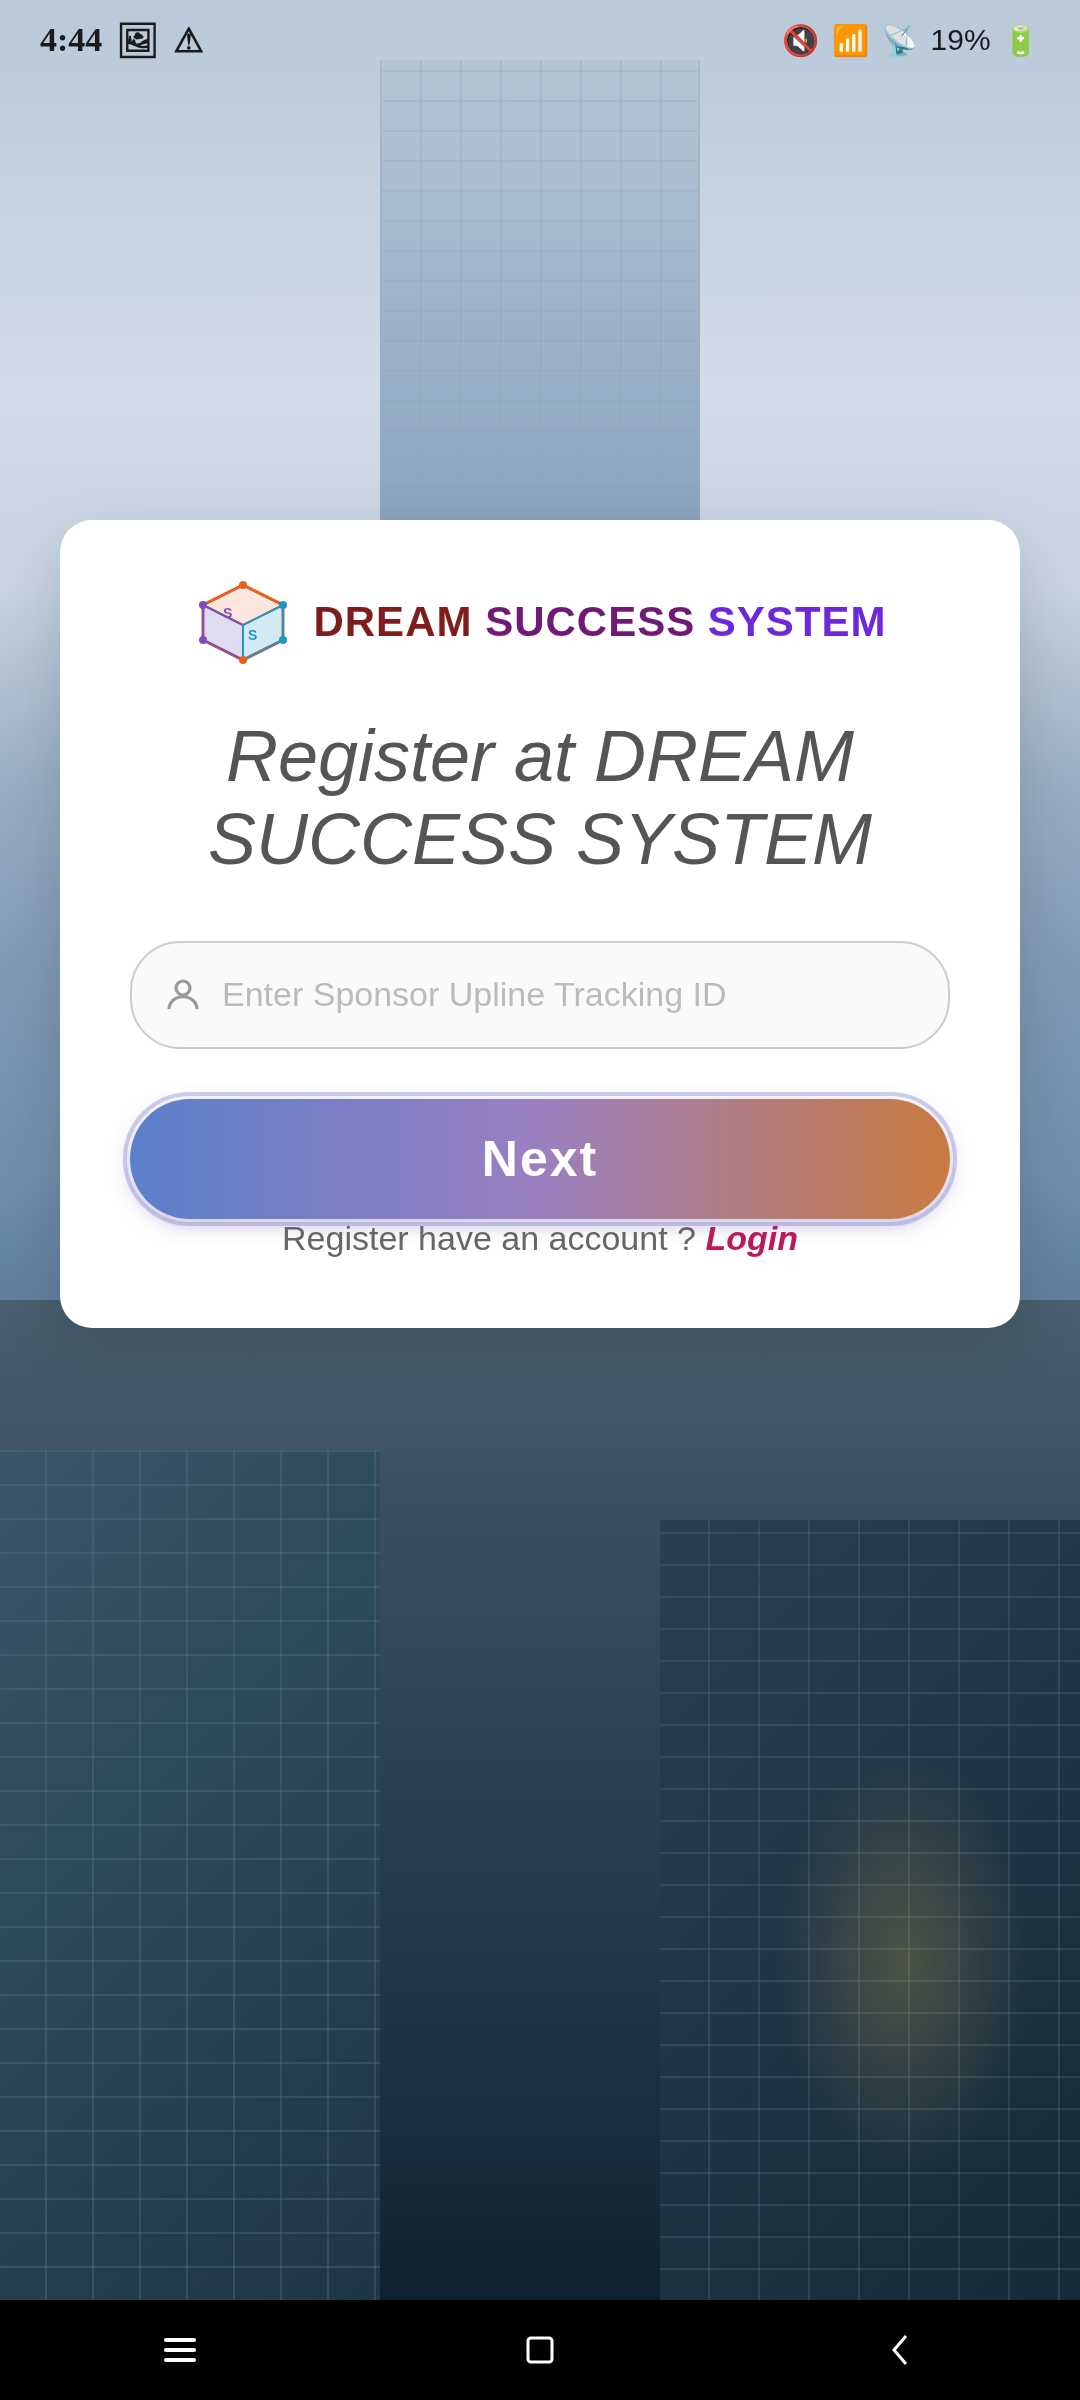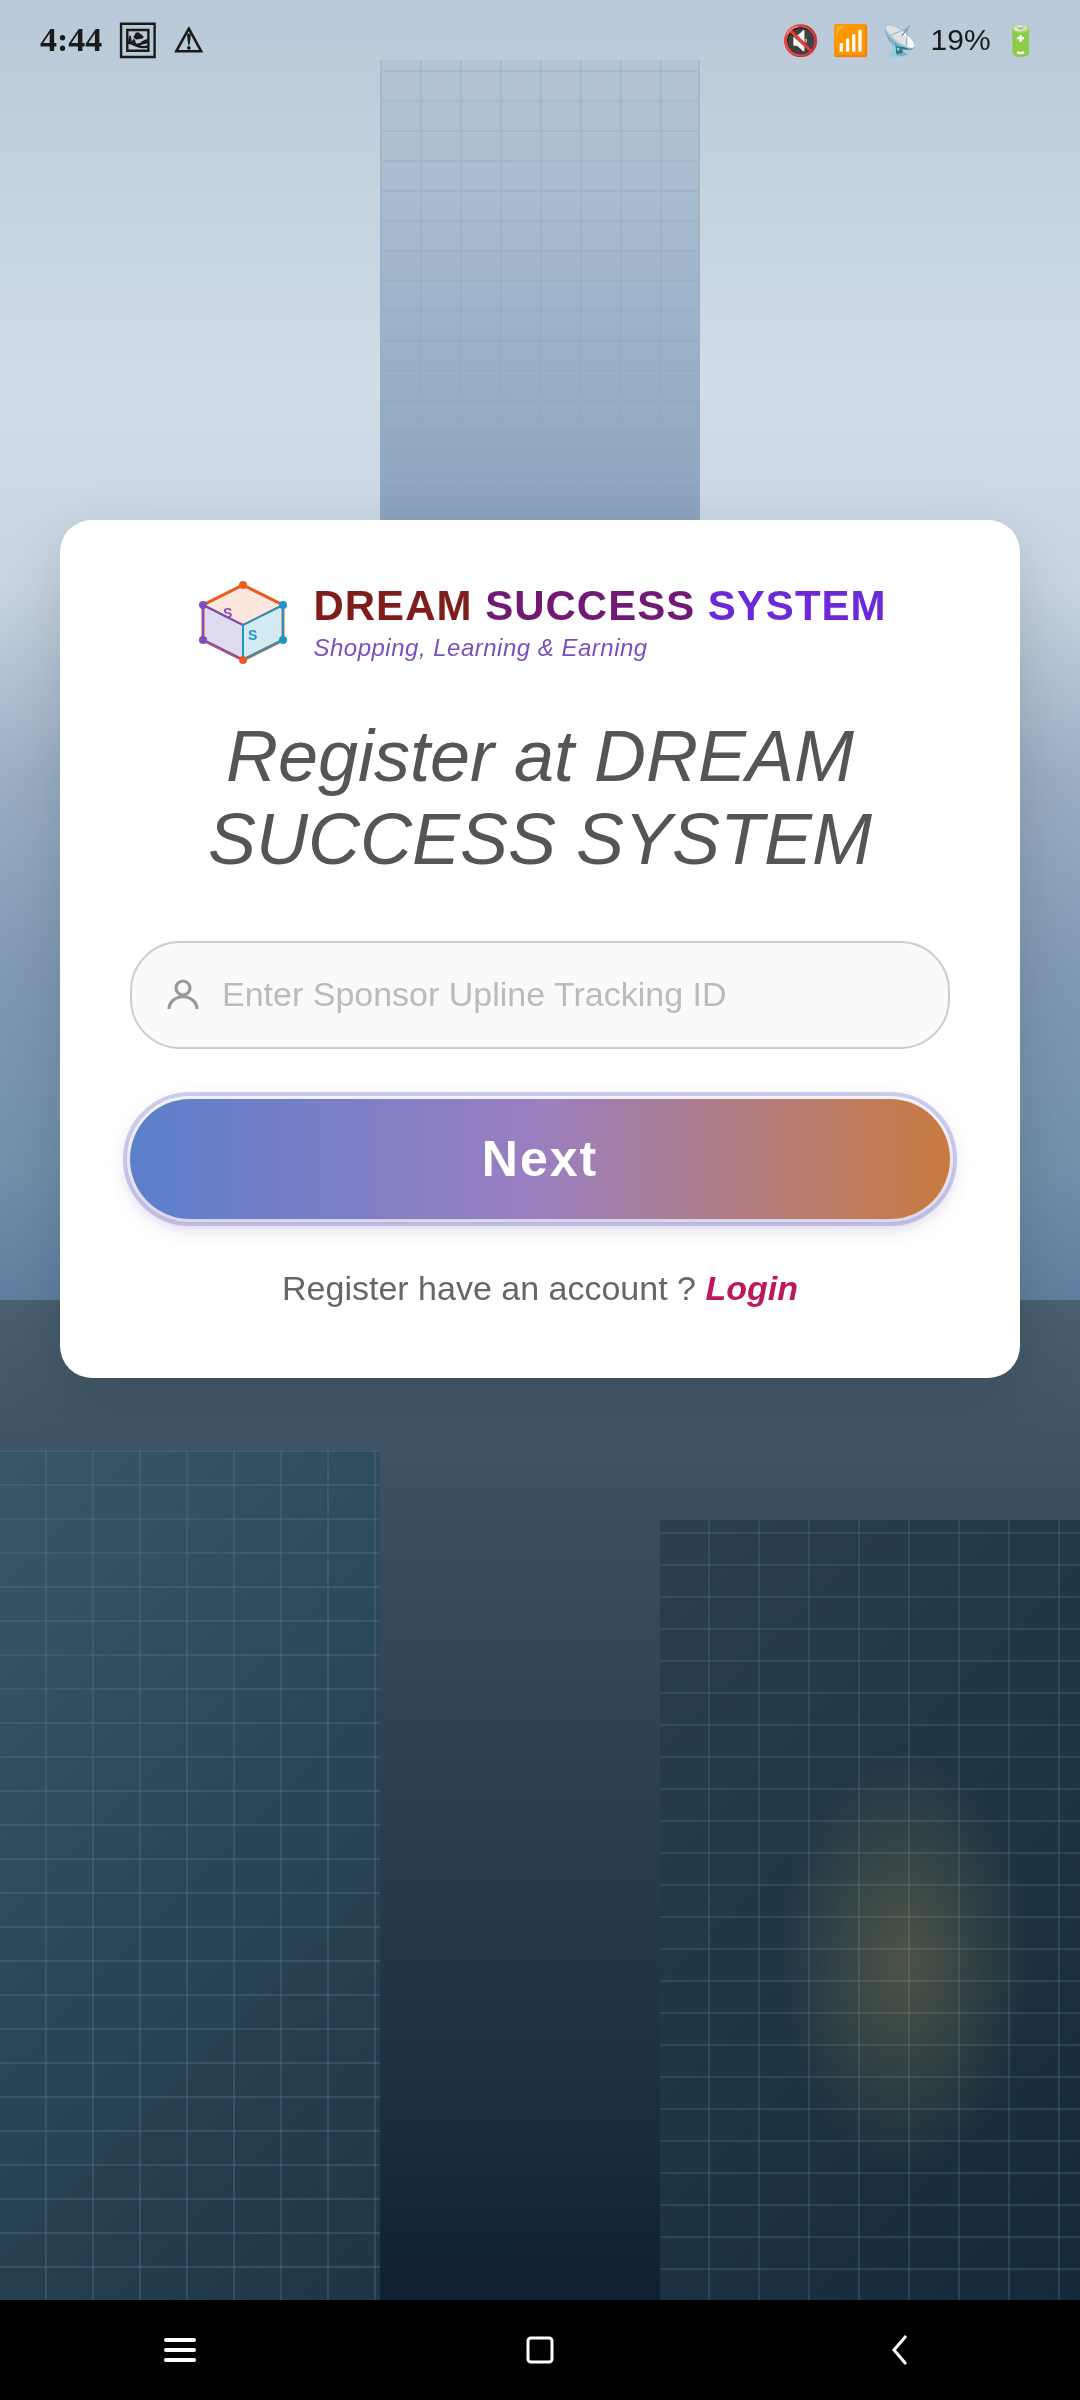--- a/index.html
+++ b/index.html
@@ -279,21 +279,20 @@
       width: 100%;
       height: 120px;
       border: none;
       border-radius: 60px;
       background: linear-gradient(to right, #5b7fcb, #9b7fc0, #c97a40);
       color: white;
       font-size: 50px;
       font-weight: 600;
       cursor: pointer;
       letter-spacing: 2px;
-      margin-bottom: 50px;
       box-shadow: 0 6px 20px rgba(100,80,160,0.35);
       outline: 4px solid rgba(100,100,200,0.3);
       outline-offset: 3px;
     }
 
     
     .login-area {
       text-align: center;
       font-size: 34px;
       color: #666;
@@ -376,21 +375,20 @@
       <circle cx="90" cy="25" r="4" fill="#2196c4"></circle>
       <circle cx="10" cy="25" r="4" fill="#7b4fbf"></circle>
       <circle cx="50" cy="80" r="4" fill="#e85d20"></circle>
       <circle cx="90" cy="60" r="4" fill="#2196c4"></circle>
       <circle cx="10" cy="60" r="4" fill="#7b4fbf"></circle>
     </svg>
     <div class="logo-text-block">
       <div class="logo-title">
         <span class="dream">DREAM </span><span class="success">SUCCESS </span><span class="system">SYSTEM</span>
       </div>
-      <div class="logo-subtitle">Shopping, Learning &amp; Earning</div>
     </div>
   </div>
 
   
   <div class="register-heading">
     <span>Register at DREAM SUCCESS SYSTEM</span>
   </div>
 
   
   <div class="input-wrapper">

